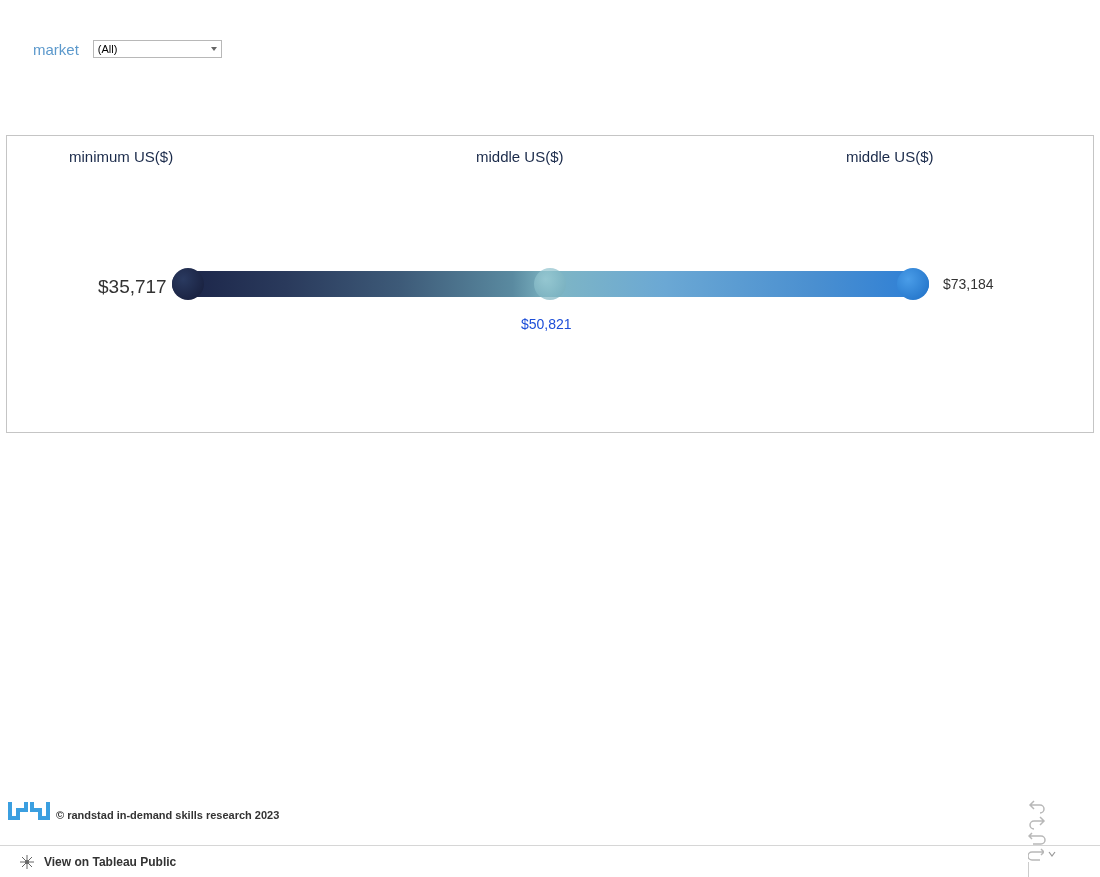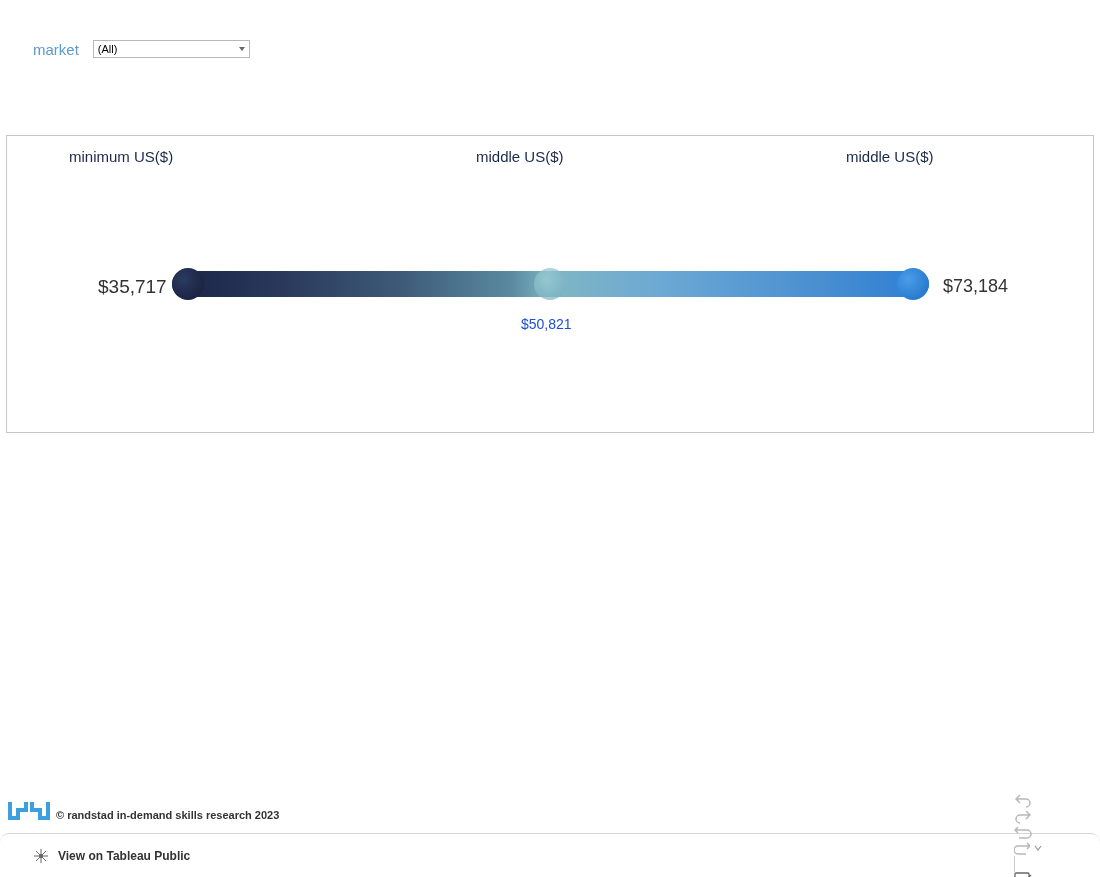--- a/index.html
+++ b/index.html
@@ -34,21 +34,21 @@
 .market-group {
   display: flex;
   align-items: center;
   gap: 14px;
 }
 .market-label {
   color: #5c99cc;
   font-size: 15px;
 }
 .market-select {
-  width: 157px;
+  width: 129px;
   height: 18px;
   border: 1px solid #b8b8b8;
   font-size: 11px;
   padding: 0 4px;
   background: #fff;
   position: relative;
   display: flex;
   align-items: center;
   justify-content: space-between;
   cursor: pointer;
@@ -89,21 +89,21 @@
   position: absolute;
   left: 98px;
   top: 8px;
   font-size: 19px;
   color: #333;
 }
 .val-max {
   position: absolute;
   left: 943px;
   top: 8px;
-  font-size: 18px;
+  font-size: 14px;
   color: #333;
 }
 .val-mid {
   position: absolute;
   left: 521px;
   top: 48px;
   font-size: 14px;
   color: #1d4ed8;
 }
 .bar {
@@ -165,30 +165,29 @@
   color: #333;
   font-weight: bold;
   position: relative;
   top: 4px;
 }
 .toolbar {
   position: absolute;
   bottom: 0;
   left: 0;
   right: 0;
-  height: 44px;
+  height: 32px;
   border-top: 1px solid #d6d6d6;
   background: #fff;
   display: flex;
   align-items: center;
   justify-content: space-between;
-  padding: 0 32px;
+  padding: 0 18px;
   font-size: 12px;
   color: #555;
-  border-radius: 9px;
 }
 .toolbar-left {
   display: flex;
   align-items: center;
   gap: 8px;
   cursor: pointer;
 }
 .toolbar-right {
   display: flex;
   align-items: flex-start;

